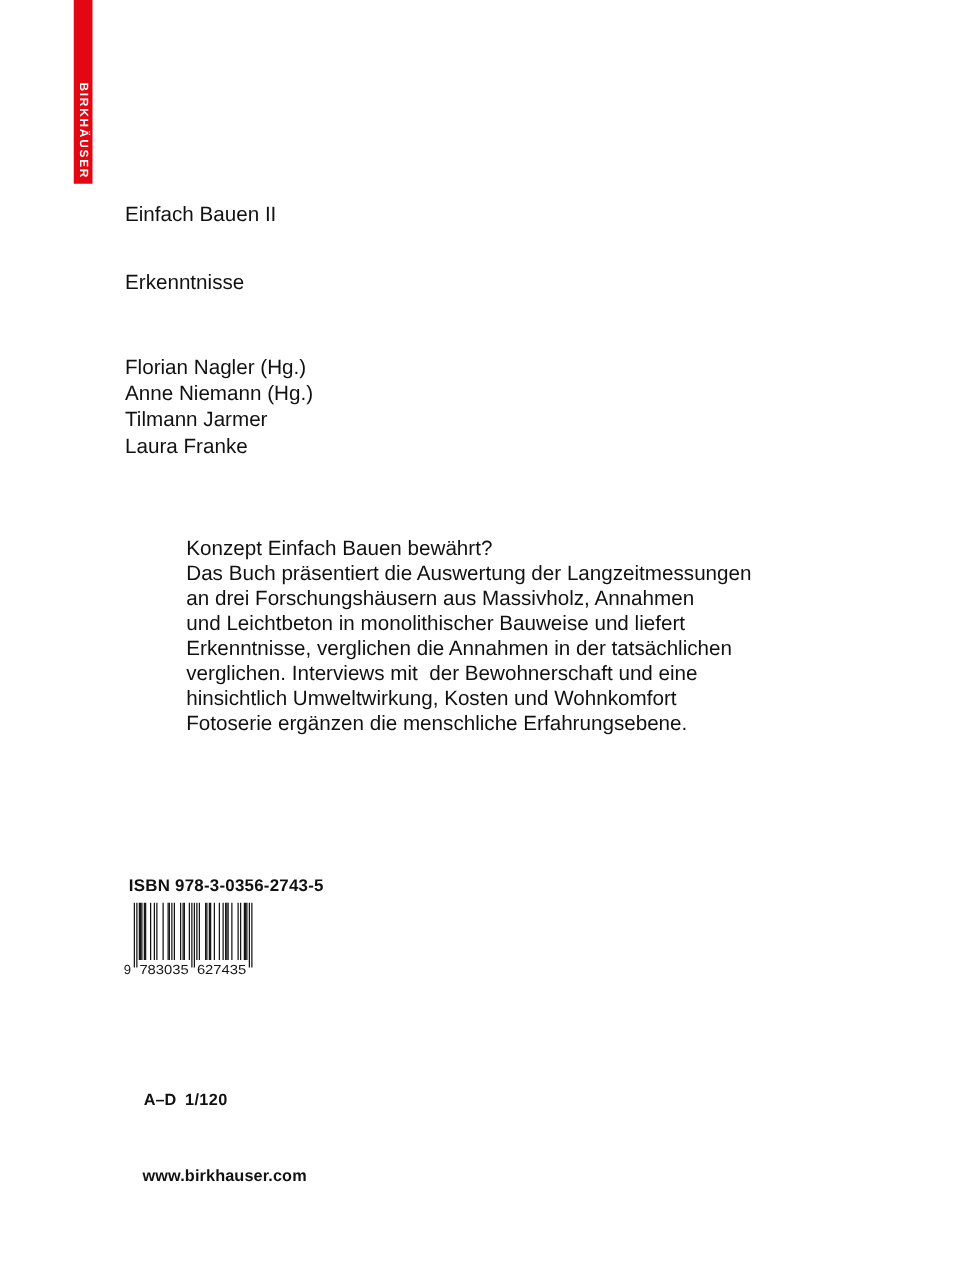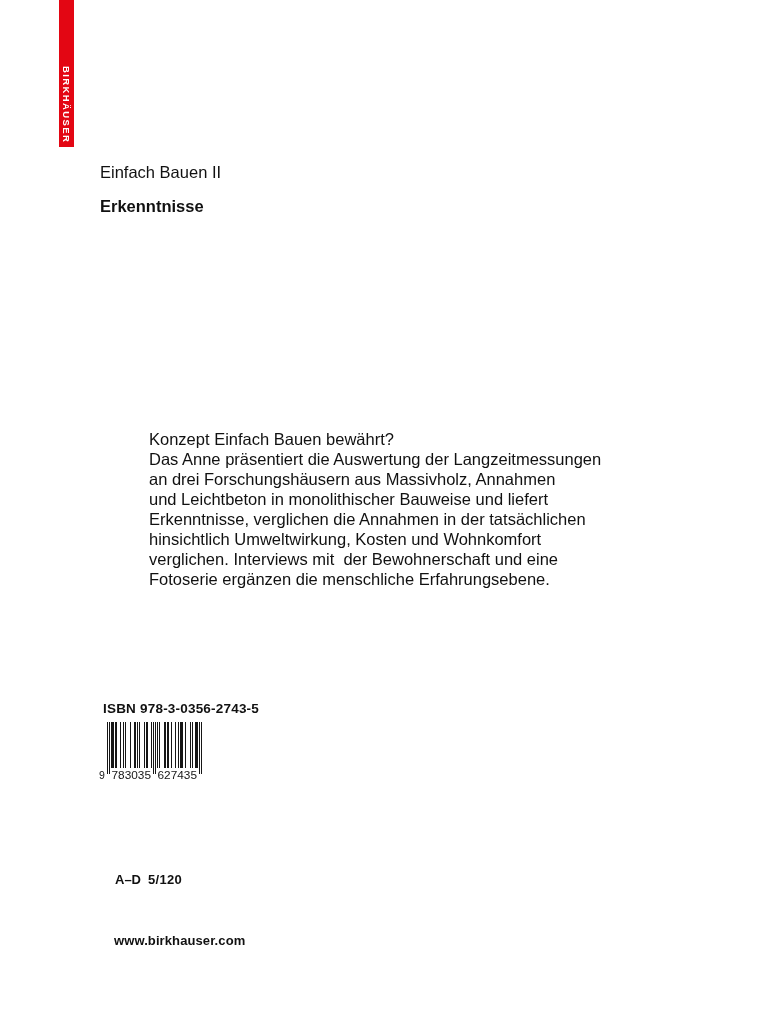--- a/index.html
+++ b/index.html
@@ -17,21 +17,21 @@
     display:flex;align-items:flex-end;justify-content:center;
     box-sizing:border-box;padding-bottom:4px;
   }
   .banner-text{
     writing-mode:vertical-rl;
     font-size:9.5px;font-weight:700;letter-spacing:1.4px;
     line-height:1;white-space:nowrap;
   }
   .title-block{position:absolute;left:100px;top:162px;}
   .title{font-size:16.5px;font-weight:500;line-height:20px;}
-  .subtitle{font-size:16.5px;font-weight:700;line-height:20px;margin-top:14px;}
+  .subtitle{font-size:16.5px;font-weight:400;line-height:20px;margin-top:34px;}
   .authors{position:absolute;left:100px;top:284px;font-size:16.5px;font-weight:500;line-height:21px;}
   .description{position:absolute;left:149px;top:429px;font-size:16.5px;font-weight:500;line-height:20px;}
   .desc-line{white-space:pre-wrap;}
   .isbn-label{position:absolute;left:103px;top:701px;font-size:13.5px;font-weight:700;letter-spacing:.2px;text-align:right;}
   .barcode{position:absolute;left:99px;top:722px;}
   .barcode rect{fill:#161616;}
   .barcode text{font-family:"Liberation Sans",sans-serif;fill:#161616;font-size:10.5px;}
   .print-code{position:absolute;left:99px;top:872px;font-size:13px;font-weight:700;height:16px;width:120px;}
   .print-range{position:absolute;left:16px;top:0;}
   .print-run{position:absolute;left:49px;top:0;letter-spacing:.3px;}
@@ -44,29 +44,35 @@
 
   <div class="banner" style="background: rgb(227, 6, 19);">
     <span class="banner-text" style="color: rgb(255, 255, 255);">BIRKHÄUSER</span>
   </div>
 
   <div class="title-block">
     <div class="title">Einfach Bauen II</div>
     <div class="subtitle">Erkenntnisse</div>
   </div>
 
+  <div class="authors">
+    <div>Florian Nagler (Hg.)</div>
+    <div>Anne Niemann (Hg.)</div>
+    <div>Tilmann Jarmer</div>
+    <div>Laura Franke</div>
+  </div>
 
   <div class="description">
     <div class="desc-line">Konzept Einfach Bauen bewährt?</div>
-    <div class="desc-line">Das Anne präsentiert die Auswertung der Langzeitmessungen</div>
+    <div class="desc-line">Das Buch präsentiert die Auswertung der Langzeitmessungen</div>
     <div class="desc-line">an drei Forschungshäusern aus Massivholz, Annahmen</div>
     <div class="desc-line">und Leichtbeton in monolithischer Bauweise und liefert</div>
     <div class="desc-line">Erkenntnisse, verglichen die Annahmen in der tatsächlichen</div>
+    <div class="desc-line">verglichen. Interviews mit  der Bewohnerschaft und eine</div>
     <div class="desc-line">hinsichtlich Umweltwirkung, Kosten und Wohnkomfort</div>
-    <div class="desc-line">verglichen. Interviews mit  der Bewohnerschaft und eine</div>
     <div class="desc-line">Fotoserie ergänzen die menschliche Erfahrungsebene.</div>
   </div>
 
   <div class="isbn-label">ISBN 978-3-0356-2743-5</div>
 
   <svg class="barcode" width="104" height="60" viewBox="-8 0 104 60" xmlns="http://www.w3.org/2000/svg">
       <rect x="0" y="0" width="1" height="52"></rect>
       <rect x="2" y="0" width="1" height="52"></rect>
       <rect x="4" y="0" width="1" height="46"></rect>
       <rect x="5" y="0" width="1" height="46"></rect>
@@ -107,18 +113,18 @@
       <rect x="90" y="0" width="1" height="46"></rect>
       <rect x="92" y="0" width="1" height="52"></rect>
       <rect x="94" y="0" width="1" height="52"></rect>
       <text x="-8" y="57">9</text>
       <text x="4.5" y="57" textLength="39.5" lengthAdjust="spacingAndGlyphs">783035</text>
       <text x="50.5" y="57" textLength="39.5" lengthAdjust="spacingAndGlyphs">627435</text>
     </svg>
 
   <div class="print-code">
     <span class="print-range">A–D</span>
-    <span class="print-run">5/120</span>
+    <span class="print-run">1/120</span>
   </div>
 
   <div class="website">www.birkhauser.com</div>
 
 </div>
 
 </body></html>

